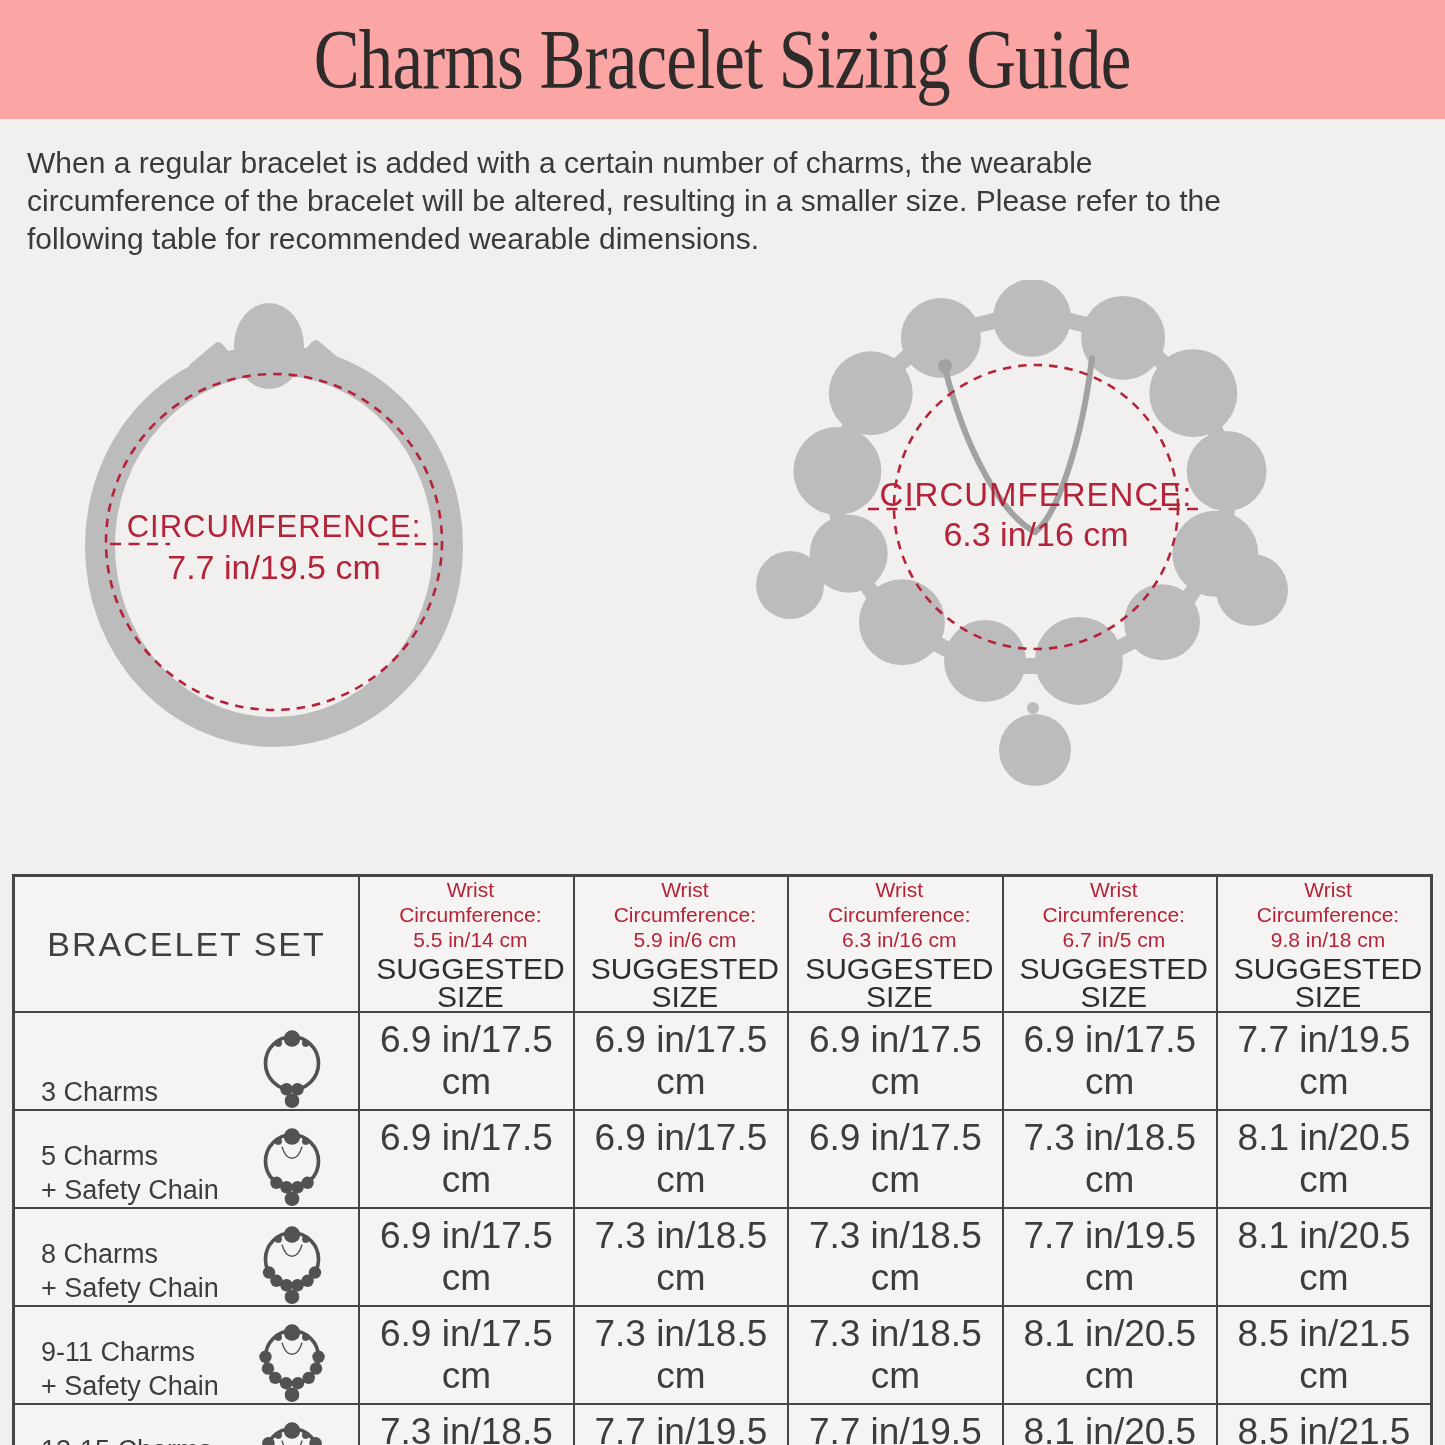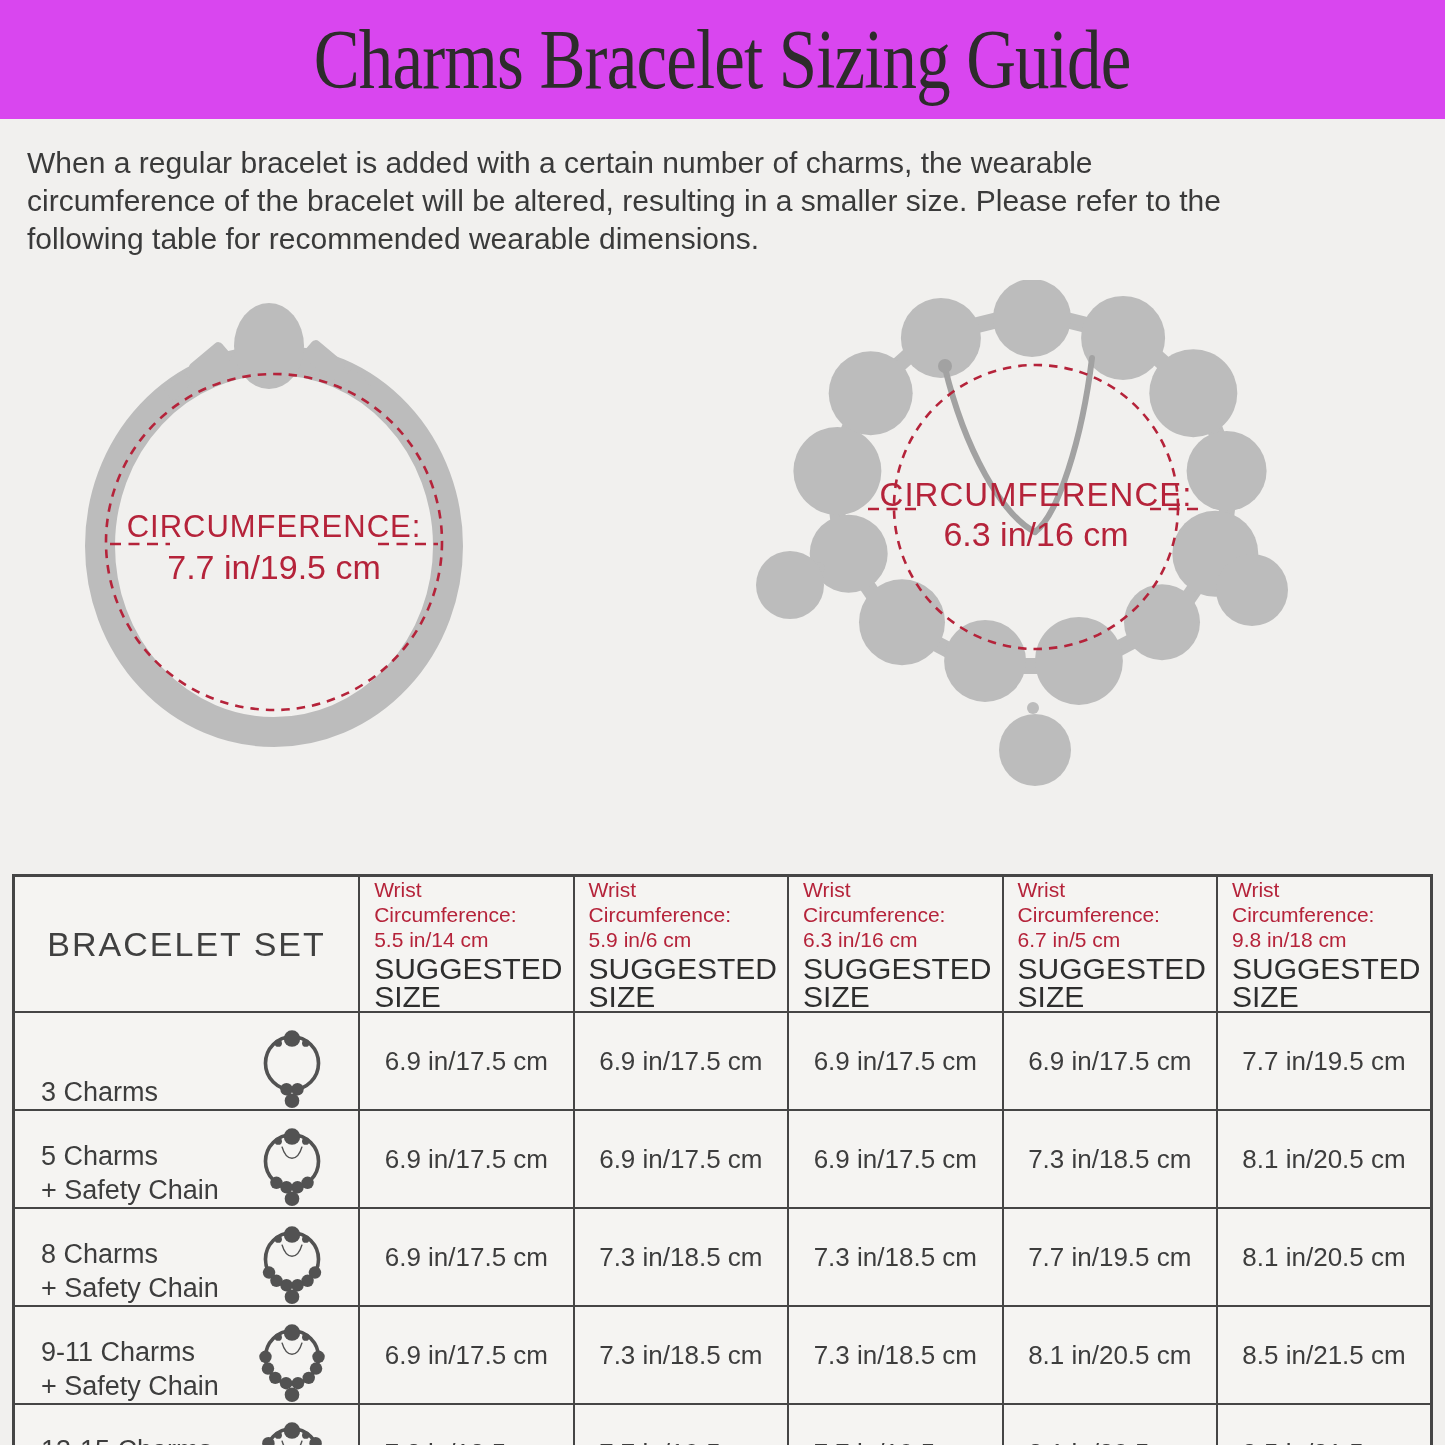--- a/index.html
+++ b/index.html
@@ -4,21 +4,21 @@
 <style>
   html,body{margin:0;padding:0;}
   body{
     width:1445px;height:1445px;overflow:hidden;
     background:#f1f0ee;
     font-family:"Liberation Sans",sans-serif;
     -webkit-font-smoothing:antialiased;
   }
   
   .banner{
-    height:119px;background:#d946ef;
+    height:119px;background:#fca5a5;
     display:flex;align-items:center;justify-content:center;
   }
   .title{
     font-family:"Liberation Serif",serif;
     font-size:84px;font-weight:400;color:#2d2c2b;
     letter-spacing:-1px;transform:scaleX(.82);transform-origin:center;
     white-space:nowrap;line-height:1;
   }
   
   .intro{
@@ -47,28 +47,28 @@
   table.sizing th,table.sizing td{
     border:2px solid #454545;
     padding:0;vertical-align:middle;
   }
   table.sizing th{height:95px;font-weight:400;}
   table.sizing td{height:92px;}
   th.col-set{width:24.2%;}
   .set-hdr{
     font-size:34px;letter-spacing:2px;color:#404040;text-align:center;
   }
-  .hdr-inner{display:flex;flex-direction:column;justify-content:center;height:100%;padding:0 6px 0 14px;text-align:left;}
+  .hdr-inner{display:flex;flex-direction:column;justify-content:center;height:100%;padding:0 6px 0 14px;text-align:center;}
   .hdr-red{font-size:21px;line-height:25px;color:#b5233a;}
   .hdr-black{font-size:30px;line-height:28px;color:#2e2e2e;margin-top:3px;}
   .cell-set{display:flex;align-items:flex-end;height:100%;padding:0 14px 0 26px;}
   .row-label{flex:1;font-size:27px;line-height:34px;color:#3d3d3d;white-space:pre-line;}
   .row-icon{width:92px;height:96px;flex:0 0 auto;margin-right:6px;}
   .row-icon svg{width:92px;height:96px;display:block;}
-  td.val{font-size:26px;color:#3d3d3d;text-align:center;}
+  td.val{font-size:37px;color:#3d3d3d;text-align:center;}
 </style>
 </head>
 <body>
 
 <div class="banner">
   <div class="title">Charms Bracelet Sizing Guide</div>
 </div>
 
 <div class="intro">When a regular bracelet is added with a certain number of charms, the wearable
 circumference of the bracelet will be altered, resulting in a smaller size. Please refer to the

